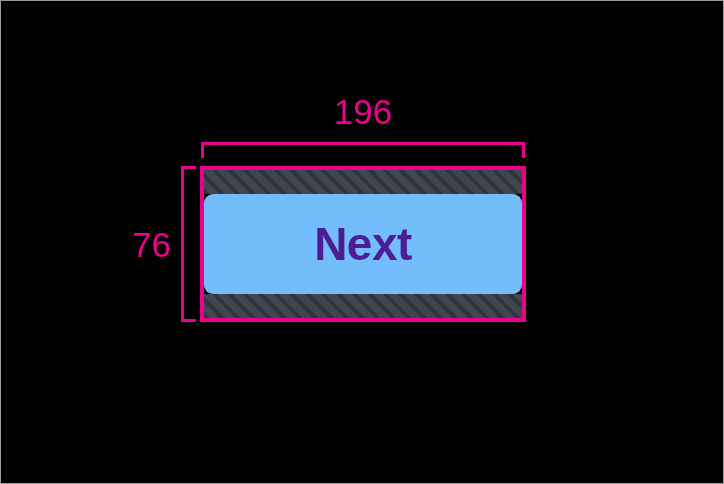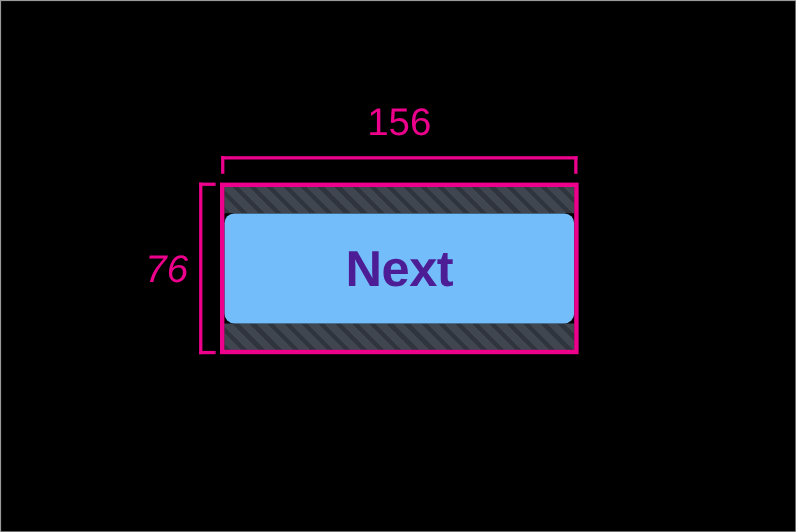--- a/index.html
+++ b/index.html
@@ -130,29 +130,28 @@
     position: absolute;
     left: 78px;
     top: 226px;
     width: 92px;
     text-align: right;
     color: #ec008c;
     font-family: "Liberation Sans", sans-serif;
     font-size: 35px;
     line-height: 35px;
     user-select: none;
-    font-style: italic;
   }
 </style>
 </head>
 <body>
 
 <div class="screen">
 
-  <div class="dim-width-label">156</div>
+  <div class="dim-width-label">196</div>
 
   <div class="dim-width-bracket"></div>
 
   <div class="dim-height-label">76</div>
 
   <div class="dim-height-bracket"></div>
 
   <div class="widget-stack">
     <div class="hatch-band"></div>
     <div class="button-area">

